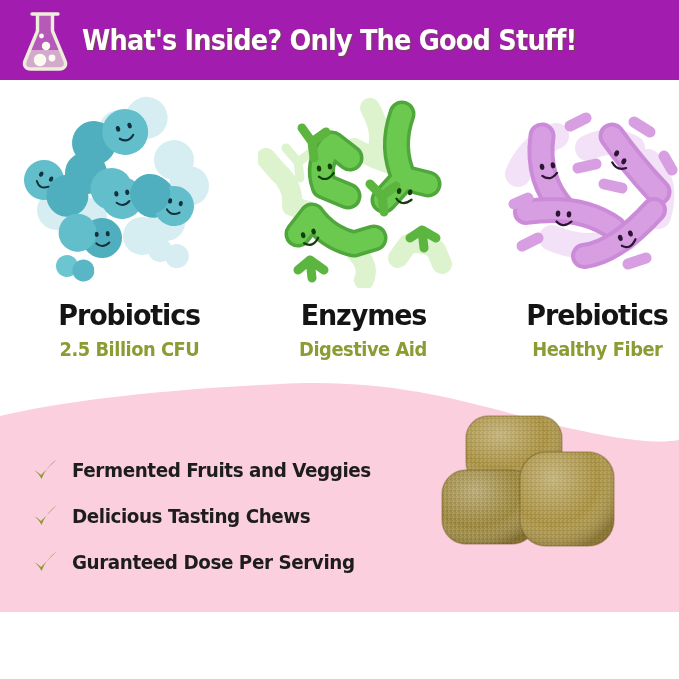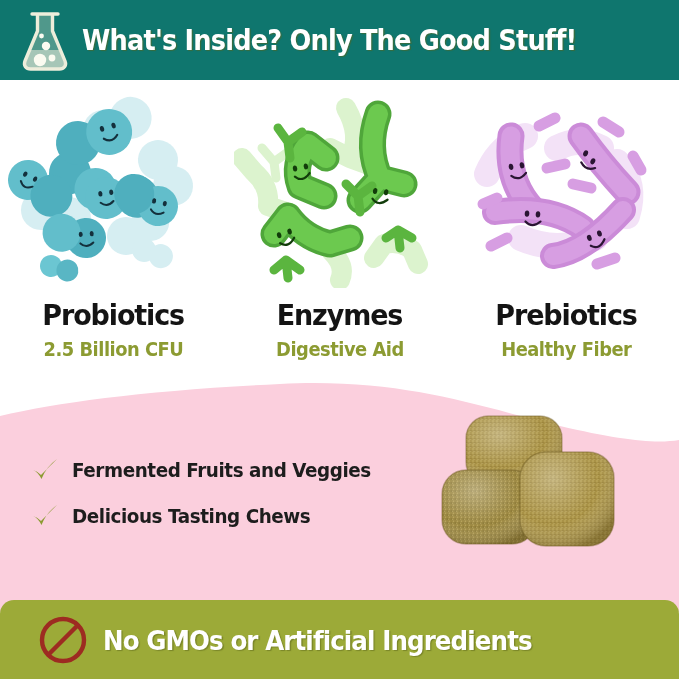--- a/index.html
+++ b/index.html
@@ -16,21 +16,21 @@
     font-family: "Liberation Sans", sans-serif;
     -webkit-font-smoothing: antialiased;
   }
 
   
   #header-bar {
     position: absolute;
     left: 0; top: 0;
     width: 679px;
     height: 80px;
-    background: #0f766e;
+    background: #a21caf;
     display: flex;
     align-items: center;
   }
   #flask-icon {
     position: absolute;
     left: 16px;
     top: 8px;
     width: 58px;
     height: 64px;
   }
@@ -57,20 +57,21 @@
     width: 679px;
     height: 310px;
     display: flex;
   }
   .column {
     position: relative;
     flex: 1 1 0;
     display: flex;
     flex-direction: column;
     align-items: center;
+    padding-left: 24px;
   }
   .col-art {
     width: 210px;
     height: 200px;
     margin-top: 8px;
   }
   .col-art svg { display: block; width: 100%; height: 100%; }
   .col-title {
     margin-top: 10px;
     font-family: "DejaVu Sans", sans-serif;
@@ -414,20 +415,28 @@
         </span>
         <span class="bullet-text">Fermented Fruits and Veggies</span>
       </div>
       <div class="bullet-row">
         <span class="check-icon">
           <svg viewBox="0 0 30 30" xmlns="http://www.w3.org/2000/svg">
             <path d="M3 15 Q8 17 11.5 24 Q16 12 27 4 Q16 15 11 20 Q7 16 3 15 Z" fill="#8C9B32"></path>
           </svg>
         </span>
         <span class="bullet-text">Delicious Tasting Chews</span>
+      </div>
+      <div class="bullet-row">
+        <span class="check-icon">
+          <svg viewBox="0 0 30 30" xmlns="http://www.w3.org/2000/svg">
+            <path d="M3 15 Q8 17 11.5 24 Q16 12 27 4 Q16 15 11 20 Q7 16 3 15 Z" fill="#8C9B32"></path>
+          </svg>
+        </span>
+        <span class="bullet-text">Guranteed Dose Per Serving</span>
       </div>
     </div>
 
     <div id="chews">
       <svg viewBox="0 0 238 155" xmlns="http://www.w3.org/2000/svg">
         <defs>
           <pattern id="grain" width="4" height="4" patternUnits="userSpaceOnUse">
             <rect width="4" height="4" fill="#A89145"></rect>
             <circle cx="1" cy="1" r="0.8" fill="#C7B264" opacity="0.9"></circle>
             <circle cx="3" cy="2.6" r="0.7" fill="#8E7833" opacity="0.85"></circle>
@@ -460,23 +469,14 @@
 
         <g>
           <rect x="92" y="48" width="94" height="94" rx="26" ry="26" fill="url(#grain)"></rect>
           <rect x="92" y="48" width="94" height="94" rx="26" ry="26" fill="url(#shade)"></rect>
           <rect x="92" y="48" width="94" height="94" rx="26" ry="26" fill="none" stroke="#6E5B22" stroke-opacity="0.42" stroke-width="1.5"></rect>
         </g>
       </svg>
     </div>
   </div>
 
-  <div id="bottom-bar">
-    <span id="no-gmo-icon">
-      <svg viewBox="0 0 50 50" xmlns="http://www.w3.org/2000/svg">
-        <circle cx="25" cy="25" r="21" fill="none" stroke="#9D2B21" stroke-width="4.4"></circle>
-        <line x1="10.5" y1="39.5" x2="39.5" y2="10.5" stroke="#9D2B21" stroke-width="4.4" stroke-linecap="round"></line>
-      </svg>
-    </span>
-    <div id="bottom-text">No GMOs or Artificial Ingredients</div>
-  </div>
 
 </div>
 
 </body></html>

